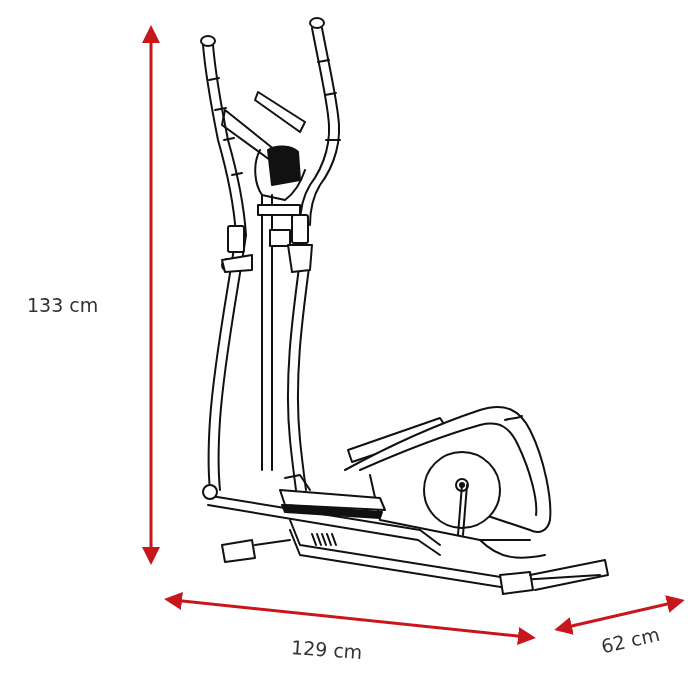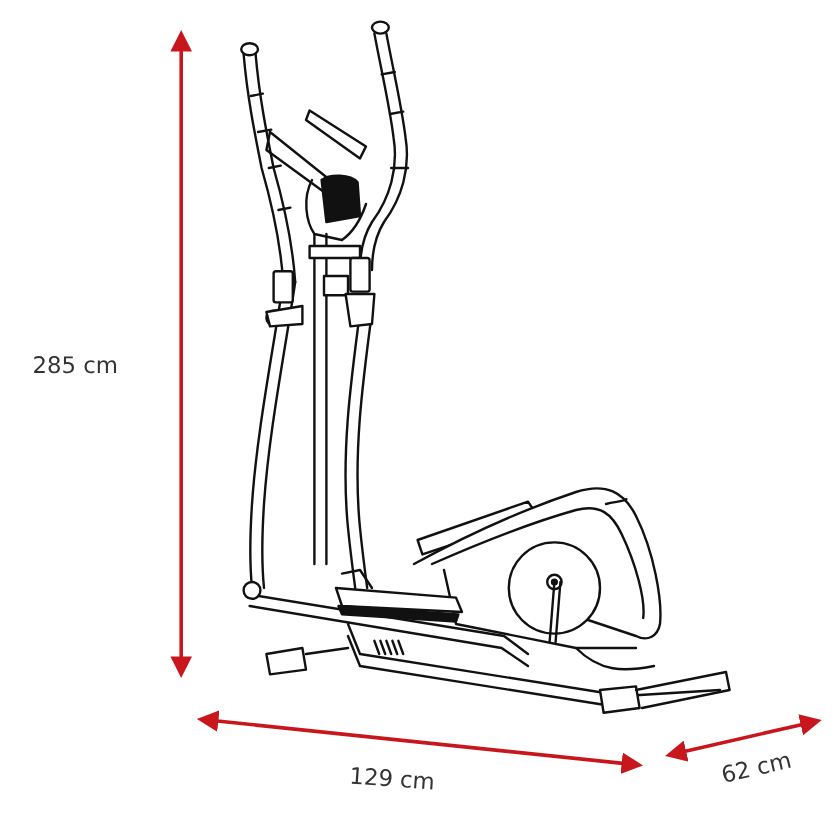--- a/index.html
+++ b/index.html
@@ -109,16 +109,16 @@
     <defs>
       <marker id="ah" markerWidth="6" markerHeight="6" refX="3" refY="3" orient="auto-start-reverse" markerUnits="strokeWidth">
         <path d="M0,0 L6,3 L0,6 Z" fill="#c8161d"></path>
       </marker>
     </defs>
     <line x1="151" y1="34" x2="151" y2="556" stroke="#c8161d" stroke-width="3" marker-start="url(#ah)" marker-end="url(#ah)"></line>
     <line x1="173" y1="600" x2="527" y2="637" stroke="#c8161d" stroke-width="3" marker-start="url(#ah)" marker-end="url(#ah)"></line>
     <line x1="563" y1="628" x2="676" y2="602" stroke="#c8161d" stroke-width="3" marker-start="url(#ah)" marker-end="url(#ah)"></line>
   </svg>
 
-  <div class="label lbl-height">285 cm</div>
+  <div class="label lbl-height">133 cm</div>
   <div class="label lbl-length">129 cm</div>
   <div class="label lbl-width">62 cm</div>
 </div>
 
 </body></html>

